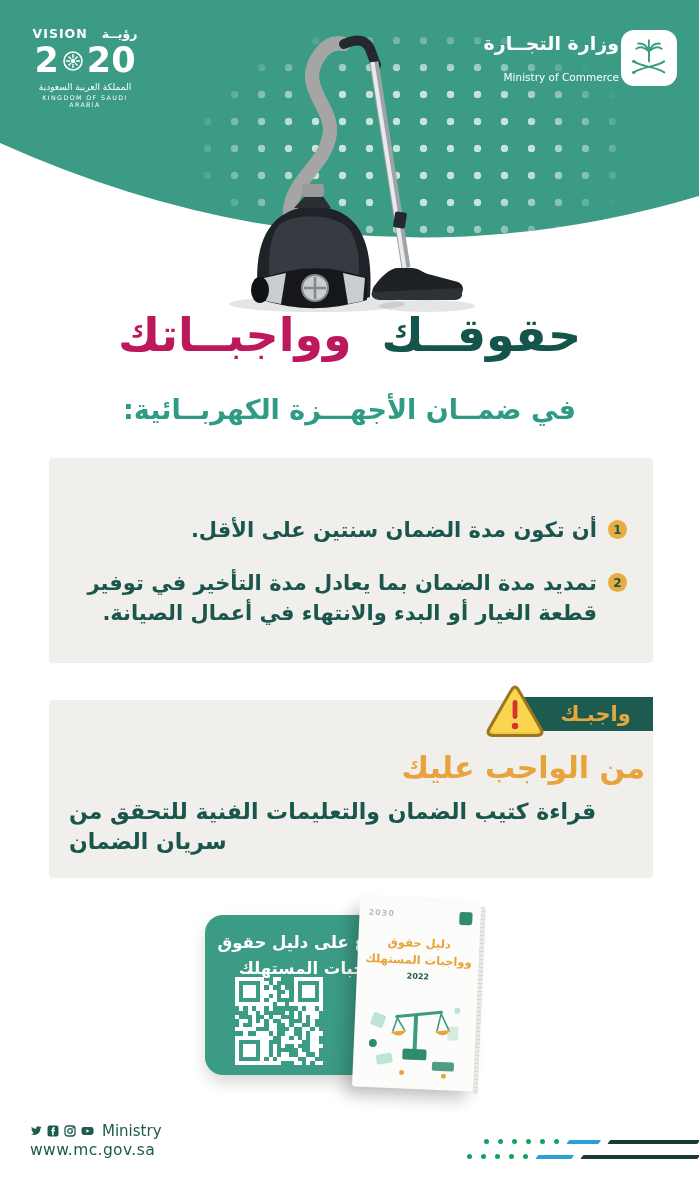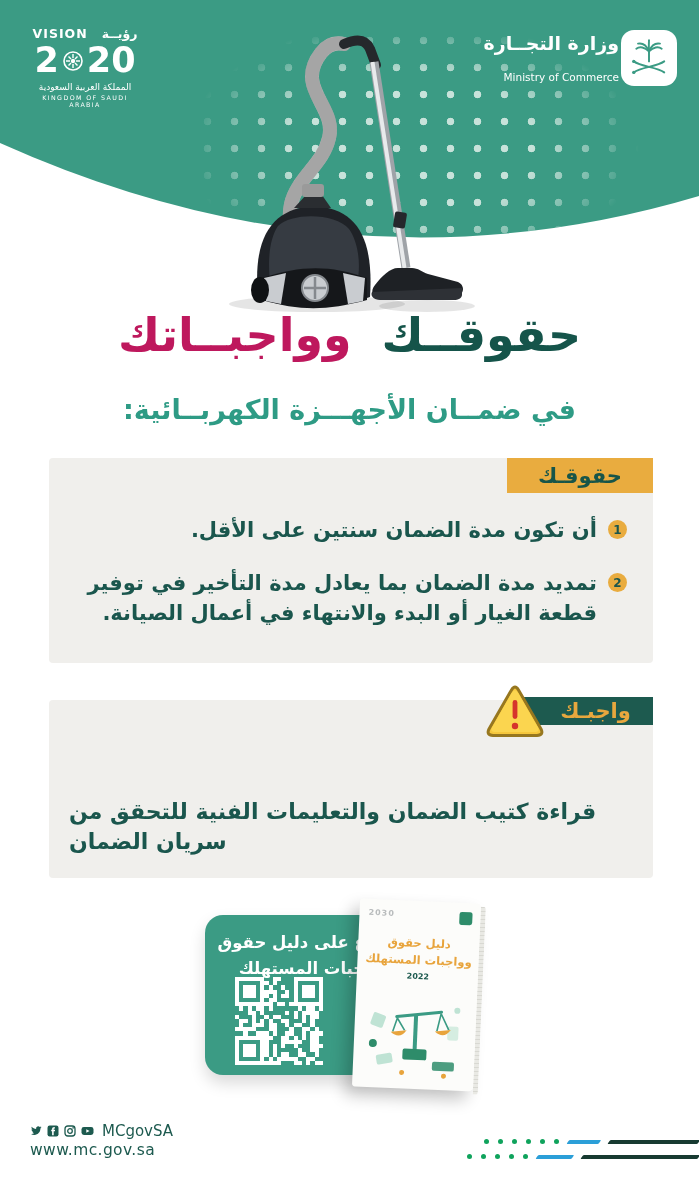--- a/index.html
+++ b/index.html
@@ -40,21 +40,21 @@
   .rights-panel{position:absolute;left:49px;top:458px;width:604px;height:205px;background:#F0EFEC;border-radius:4px;}
   .rights-header{position:absolute;right:0;top:0;width:146px;height:35px;background:#E9AC3F;
     display:flex;align-items:center;justify-content:center;color:#175549;font-size:21px;font-weight:bold;}
   .points{position:absolute;top:58px;right:26px;left:22px;display:flex;flex-direction:column;gap:24px;direction:rtl;}
   .point{display:flex;gap:11px;align-items:flex-start;}
   .badge{flex:0 0 auto;width:19px;height:19px;border-radius:50%;background:#E9AC3F;color:#1A564D;
     font-size:12px;font-weight:bold;display:flex;align-items:center;justify-content:center;margin-top:4px;}
   .point-text{font-size:21px;font-weight:bold;color:#1A564D;line-height:1.4;}
   
   .duty-panel{position:absolute;left:49px;top:700px;width:604px;height:178px;background:#F0EFEC;border-radius:4px;}
-  .duty-banner{position:absolute;left:512px;top:697px;width:141px;height:28px;background:#1D5A4F;
+  .duty-banner{position:absolute;left:512px;top:697px;width:141px;height:34px;background:#1D5A4F;
     display:flex;align-items:center;justify-content:center;padding-left:26px;box-sizing:border-box;
     color:#E8A73E;font-size:21px;font-weight:bold;}
   .warn{position:absolute;left:484px;top:681px;}
   .duty-heading{position:absolute;top:50px;right:8px;direction:rtl;color:#E8A43C;font-size:30px;font-weight:bold;}
   .duty-body{position:absolute;top:97px;left:20px;right:8px;direction:rtl;text-align:left;
     color:#1A564D;font-size:22px;font-weight:bold;line-height:1.38;}
   
   .qr-card{position:absolute;left:205px;top:915px;width:252px;height:160px;background:#3B9B84;
     border-radius:18px;box-shadow:0 8px 16px rgba(0,0,0,.15);z-index:4;}
   .qr-caption{position:absolute;top:15px;left:8px;width:204px;text-align:center;color:#fff;
@@ -166,34 +166,34 @@
   <ellipse cx="38" cy="274" rx="9" ry="13" fill="#101214"></ellipse>
 </svg>
 
 <div class="title">
   <span class="t-rights">حقوقــك</span>
   <span class="t-duties">وواجبــاتك</span>
 </div>
 <div class="subtitle">في ضمــان الأجهـــزة الكهربــائية:</div>
 
 <div class="rights-panel">
-  <div class="rights-header">حقوقـك</div>
   <div class="points">
     <div class="point">
       <div class="badge">1</div>
       <div class="point-text">أن تكون مدة الضمان سنتين على الأقل.</div>
     </div>
     <div class="point">
       <div class="badge">2</div>
       <div class="point-text">تمديد مدة الضمان بما يعادل مدة التأخير في توفير قطعة الغيار أو البدء والانتهاء في أعمال الصيانة.</div>
     </div>
   </div>
 </div>
 
 <div class="duty-panel">
+  <div class="duty-heading">من الواجب عليك</div>
   <div class="duty-body">قراءة كتيب الضمان والتعليمات الفنية للتحقق من سريان الضمان</div>
 </div>
 <div class="duty-banner">واجبـك</div>
 <svg class="warn" width="62" height="60" viewBox="0 0 62 60">
   <path d="M27.5 9 Q31 3 34.5 9 L57 48 Q60 54 53 54.5 L9 54.5 Q2 54 5 48 Z" fill="#F6C73C" stroke="#97771F" stroke-width="3" stroke-linejoin="round"></path>
   <path d="M27.5 12 Q31 6.5 34.2 12 L54 46.5 Q56 50.8 51.5 51 L10.5 51 Q6 50.8 8 46.5 Z" fill="#FBD54F"></path>
   <rect x="28.6" y="19" width="4.8" height="19" rx="2.4" fill="#D6342C"></rect>
   <circle cx="31" cy="45" r="3.2" fill="#D6342C"></circle>
 </svg>
 
@@ -488,21 +488,21 @@
   </svg>
   <svg width="12" height="12" viewBox="0 0 12 12" fill="none" stroke="#1D5A4F">
     <rect x="1" y="1" width="10" height="10" rx="2.8" stroke-width="1.3"></rect>
     <circle cx="6" cy="6" r="2.3" stroke-width="1.3"></circle>
     <circle cx="9.1" cy="2.9" r="0.8" fill="#1D5A4F" stroke="none"></circle>
   </svg>
   <svg width="13" height="12" viewBox="0 0 13 12">
     <rect x="0.5" y="2" width="12" height="8" rx="2.4" fill="#1D5A4F"></rect>
     <path d="M5.3 4.3 L8.6 6 L5.3 7.7 Z" fill="#fff"></path>
   </svg>
-  <span class="footer-handle">MCgovSA</span>
+  <span class="footer-handle">Ministry</span>
 </div>
 <div class="footer-url">www.mc.gov.sa</div>
 
 <div class="decor-row r1">
   <span class="gdot"></span>
     <span class="gdot"></span>
     <span class="gdot"></span>
   <span class="gdot"></span>
     <span class="gdot"></span>
     <span class="gdot"></span>

